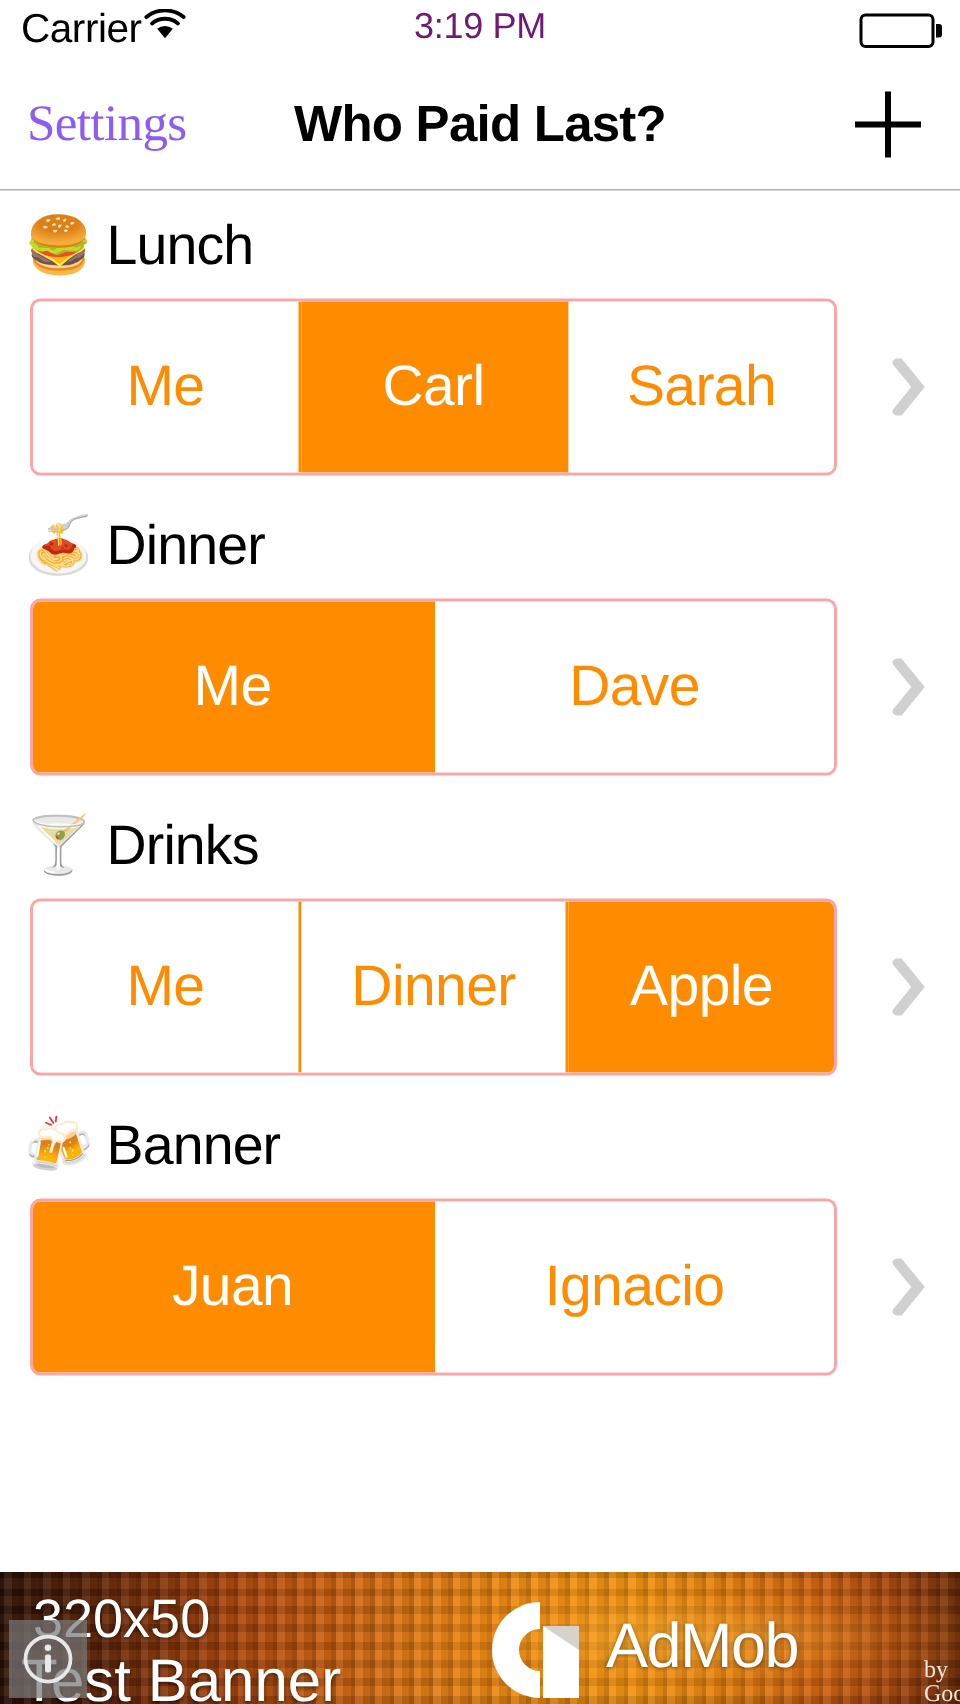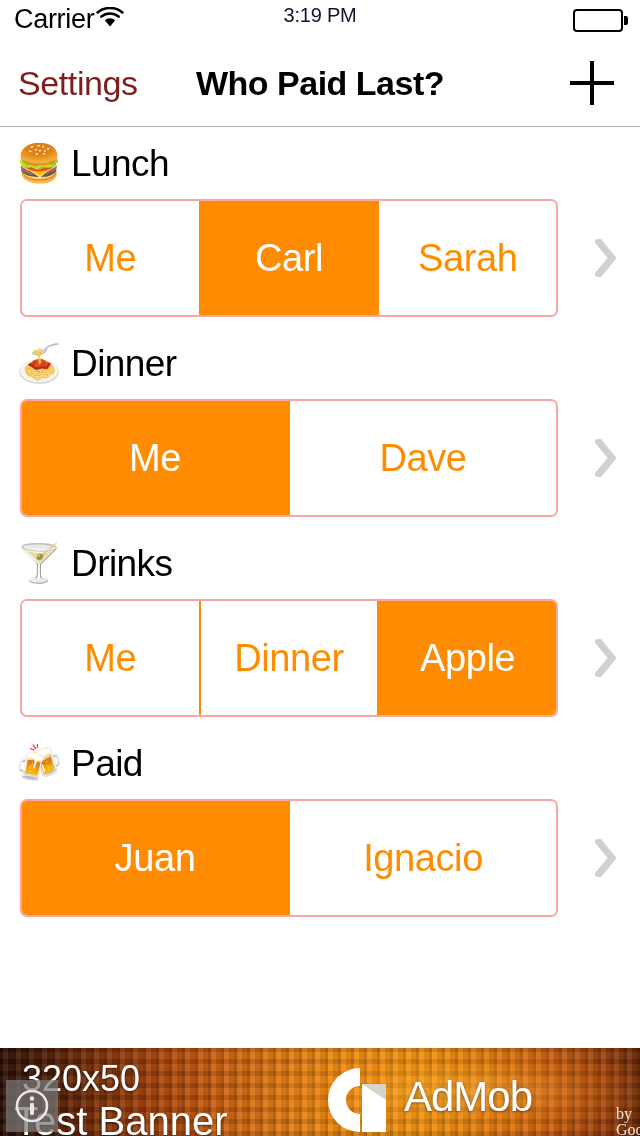--- a/index.html
+++ b/index.html
@@ -17,42 +17,42 @@
     background: #ffffff;
   }
   .sb-left {
     position: absolute; left: 14px; top: 4px;
     display: flex; align-items: center; gap: 1px;
   }
   .sb-carrier { font-size: 27px; color: #000; letter-spacing: -0.3px; }
   .sb-wifi { display: block; }
   .sb-time {
     position: absolute; left: 0; top: 4px; width: 640px;
-    text-align: center; font-size: 20px; color: #0f172a; letter-spacing: -0.2px;
+    text-align: center; font-size: 24px; color: #701a75; letter-spacing: -0.2px;
   }
   .sb-right { position: absolute; right: 12px; top: 9px; display: flex; align-items: center; }
   .batt-body {
     width: 50px; height: 23px; border: 2px solid #000; border-radius: 4px;
     padding: 2px; background: #fff;
   }
   .batt-fill { width: 100%; height: 100%; background: #000; border-radius: 1px; }
   .batt-cap {
     width: 4px; height: 9px; background: #000; border-radius: 0 2px 2px 0;
     margin-left: 1px;
   }
 
   
   .navbar {
     position: absolute; left: 0; top: 40px; width: 640px; height: 87px;
     background: #ffffff; border-bottom: 1px solid #b4b4b4;
   }
   .nav-back {
     position: absolute; left: 14px; top: 50%; transform: translateY(-50%);
-    font-size: 34px; color: #7f1d1d; letter-spacing: -0.4px; line-height: 1;
-    background: none; border: none; font-family: Liberation Sans, sans-serif; cursor: pointer; padding: 4px;
+    font-size: 34px; color: #8b5cf6; letter-spacing: -0.4px; line-height: 1;
+    background: none; border: none; font-family: Liberation Serif, serif; cursor: pointer; padding: 4px;
   }
   .nav-title {
     position: absolute; left: 0; top: 50%; transform: translateY(-50%);
     width: 640px; text-align: center;
     font-size: 34px; font-weight: bold; color: #000; letter-spacing: -0.5px; line-height: 1;
   }
   .nav-add {
     position: absolute; right: 22px; top: 50%; transform: translateY(-50%);
     width: 52px; height: 52px; cursor: pointer;
     background: none; border: none;
@@ -238,21 +238,21 @@
       <div class="chevron">
         <svg width="22" height="38" viewBox="0 0 22 38" aria-hidden="true">
           <path d="M4 3 L17 19 L4 35" stroke="#D0D0D0" stroke-width="7" fill="none" stroke-linecap="square" stroke-linejoin="miter"></path>
         </svg>
       </div>
     </div>
 
     <div class="group">
       <div class="group-head">
         <span class="group-emoji">🍻</span>
-        <span class="group-label">Paid</span>
+        <span class="group-label">Banner</span>
       </div>
       <div class="seg-row">
         <div class="seg selected">Juan</div>
         <div class="seg">Ignacio</div>
       </div>
       <div class="chevron">
         <svg width="22" height="38" viewBox="0 0 22 38" aria-hidden="true">
           <path d="M4 3 L17 19 L4 35" stroke="#D0D0D0" stroke-width="7" fill="none" stroke-linecap="square" stroke-linejoin="miter"></path>
         </svg>
       </div>

